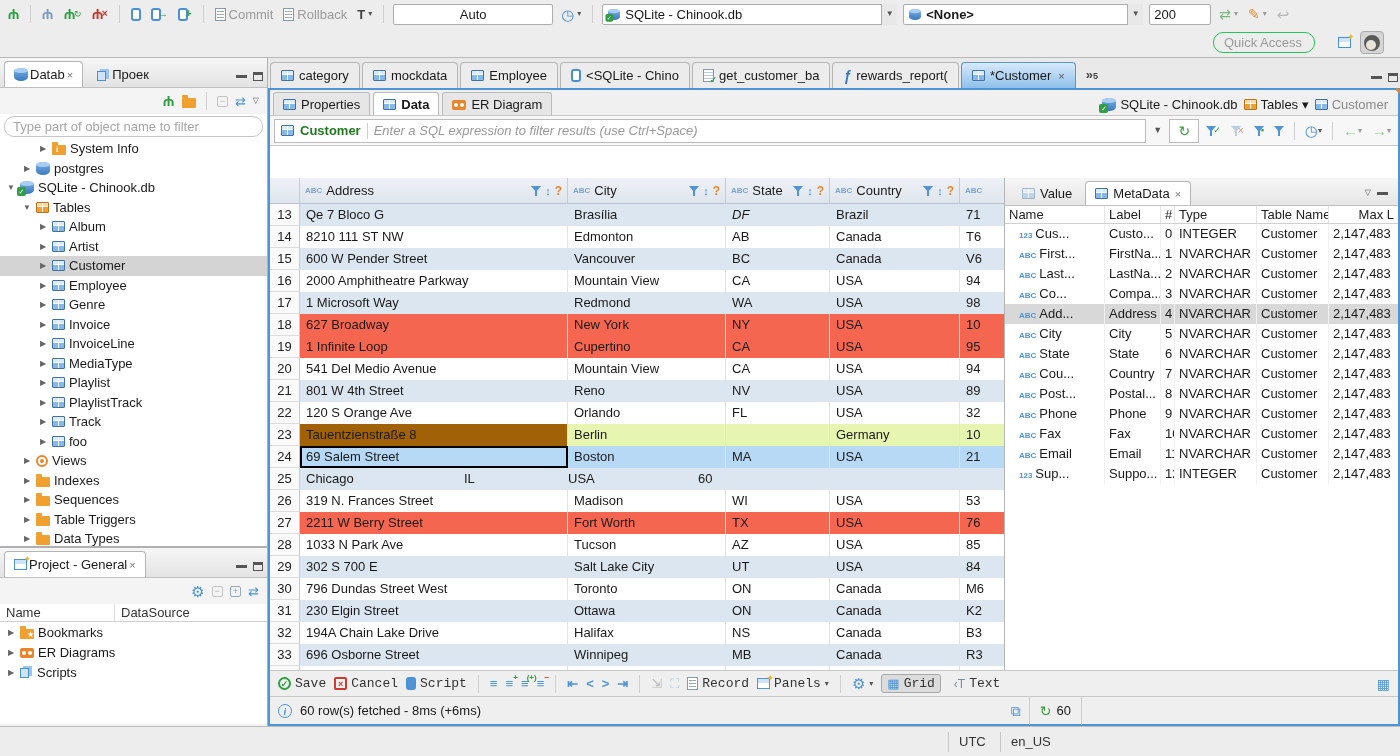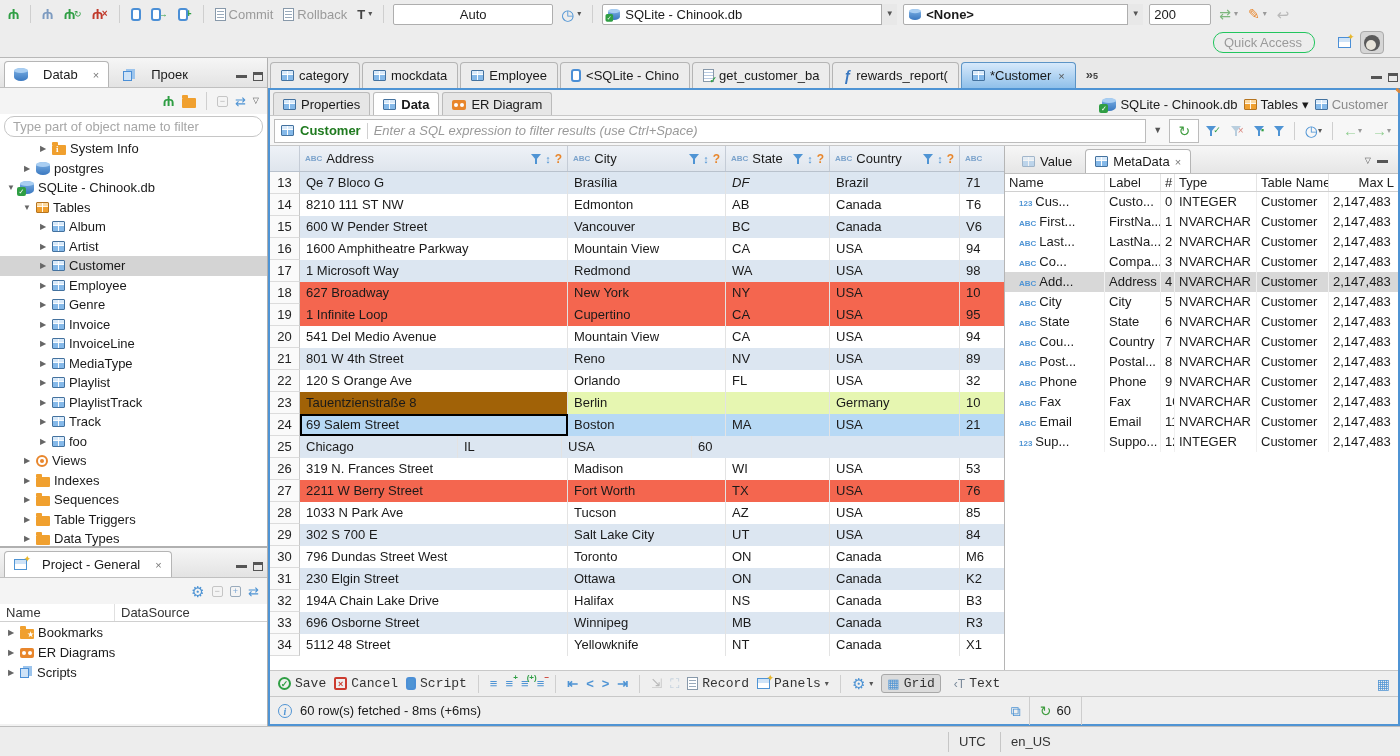--- a/index.html
+++ b/index.html
@@ -54,21 +54,21 @@
   .persp.pressed { background:#d6d6d6; border:1px solid #aaa; }
   .winicon { width:13px; height:11px; border:1px solid #4b8fd6; background:linear-gradient(#cfe3f7 0 4px,#fff 4px); position:relative; }
   .winicon::after { content:"✦"; position:absolute; right:-5px; top:-6px; color:#e8b72c; font-size:9px; }
   .beaver { width:16px; height:16px; border-radius:50%; background:#5a5a5a; position:relative; overflow:hidden; }
   .beaver::after { content:""; position:absolute; left:2px; top:5px; width:10px; height:10px; border-radius:50%; background:#e8e4da; }
 
   
   .leftcol { position:absolute; left:0; top:58px; width:268px; height:668px; background:#f2f2f2; border-right:1px solid #b0b0b0; }
   .panel { display:flex; flex-direction:column; background:#fff; }
   .ptabs { height:30px; background:linear-gradient(#f6f6f6,#e3e3e3); display:flex; align-items:flex-end; padding:0 4px 0 0; border-bottom:1px solid #c0c0c0; }
-  .ptab { display:flex; align-items:center; gap:15px; height:26px; padding:0 9px; border:1px solid #b5b5b5; border-bottom:none; border-radius:4px 4px 0 0; background:#fff; margin-left:4px; }
+  .ptab { display:flex; align-items:center; gap:2px; height:26px; padding:0 9px; border:1px solid #b5b5b5; border-bottom:none; border-radius:4px 4px 0 0; background:#fff; margin-left:4px; }
   .ptab.inactive { background:transparent; border-color:transparent; }
   .ptab .x { color:#777; font-size:11px; }
   .pspacer { flex:1; }
   .minmax { display:flex; gap:6px; align-items:center; margin-bottom:6px; }
   .mini { width:11px; height:3px; border:1px solid #555; border-top:2px solid #555; }
   .maxi { width:10px; height:9px; border:1px solid #555; border-top:3px solid #555; }
   .ntools { height:26px; display:flex; align-items:center; justify-content:flex-end; gap:7px; padding:0 8px; background:#f4f4f4; }
   .filterbox { margin:2px 4px; height:21px; border:1px solid #c6c6c6; border-radius:10px; color:#a6a6a6; padding:2px 8px; background:#fff; white-space:nowrap; overflow:hidden; }
   .tree { flex:1; overflow:hidden; background:#fff; }
   .tree-row { display:flex; align-items:center; gap:4px; height:19.5px; white-space:nowrap; }
@@ -91,21 +91,21 @@
   .stab { display:flex; align-items:center; gap:5px; height:23px; padding:0 9px; border:1px solid #bbb; border-bottom:none; border-radius:3px 3px 0 0; background:#e6e6e6; margin-left:3px; white-space:nowrap; }
   .stab.active { background:#fff; font-weight:bold; }
   .crumb { margin-left:auto; display:flex; align-items:center; gap:6px; padding:0 10px 3px 0; }
   .crumb .muted { color:#8a8a8a; }
   .filterrow { height:30px; display:flex; align-items:center; background:#f7f7f7; border-bottom:1px solid #c8c8c8; padding:2px 4px; gap:4px; }
   .finput { flex:1; height:24px; background:#fff; border:1px solid #bcbcbc; display:flex; align-items:center; gap:6px; padding:0 6px; overflow:hidden; }
   .finput .tname { color:#1f7a1f; font-weight:bold; }
   .finput .vsep { width:1px; height:16px; background:#d0d0d0; }
   .finput .ph { color:#999; font-style:italic; white-space:nowrap; }
   .fbtn { display:flex; align-items:center; justify-content:center; height:24px; padding:0 3px; flex:none; }
-  .content { flex:1; display:flex; overflow:hidden; }
+  .content { flex:1; display:flex; overflow:hidden;margin-top:32px; }
 
   
   .grid { width:735px; border-right:1px solid #b5b5b5; display:flex; flex-direction:column; overflow:hidden; }
   .ghead { display:flex; height:26px; background:linear-gradient(#eef2f7,#dfe5ed); border-bottom:1px solid #b9c2cd; }
   .ghead .corner { width:30px; border-right:1px solid #c5ccd6; }
   .gh { display:flex; align-items:center; gap:4px; padding:0 5px; border-right:1px solid #c5ccd6; overflow:hidden; }
   .gh .abc { color:#7ba3cc; font-size:8px; font-weight:bold; letter-spacing:0; }
   .gh .hname { flex:1; white-space:nowrap; overflow:hidden; }
   .gh .q { color:#e8862c; font-weight:bold; font-size:12px; }
   .gh .ud { color:#4f94d4; font-size:11px; }
@@ -582,21 +582,21 @@
               <div class="grow">
                 <div class="gnum">15</div>
                 <div class="gcell" style="width: 268px; background: rgb(220, 230, 241);">600 W Pender Street</div>
                 <div class="gcell" style="width: 158px; background: rgb(220, 230, 241);">Vancouver</div>
                 <div class="gcell" style="width: 104px; background: rgb(220, 230, 241);">BC</div>
                 <div class="gcell" style="width: 130px; background: rgb(220, 230, 241);">Canada</div>
                 <div class="gcell" style="flex: 1 1 0%; border-right: none; background: rgb(220, 230, 241);">V6</div>
               </div>
               <div class="grow">
                 <div class="gnum">16</div>
-                <div class="gcell" style="width: 268px; background: rgb(255, 255, 255);">1600 Amphitheatre Parkway</div>
+                <div class="gcell" style="width: 268px; background: rgb(255, 255, 255);">2000 Amphitheatre Parkway</div>
                 <div class="gcell" style="width: 158px; background: rgb(255, 255, 255);">Mountain View</div>
                 <div class="gcell" style="width: 104px; background: rgb(255, 255, 255);">CA</div>
                 <div class="gcell" style="width: 130px; background: rgb(255, 255, 255);">USA</div>
                 <div class="gcell" style="flex: 1 1 0%; border-right: none; background: rgb(255, 255, 255);">94</div>
               </div>
               <div class="grow">
                 <div class="gnum">17</div>
                 <div class="gcell" style="width: 268px; background: rgb(220, 230, 241);">1 Microsoft Way</div>
                 <div class="gcell" style="width: 158px; background: rgb(220, 230, 241);">Redmond</div>
                 <div class="gcell" style="width: 104px; background: rgb(220, 230, 241);">WA</div>

